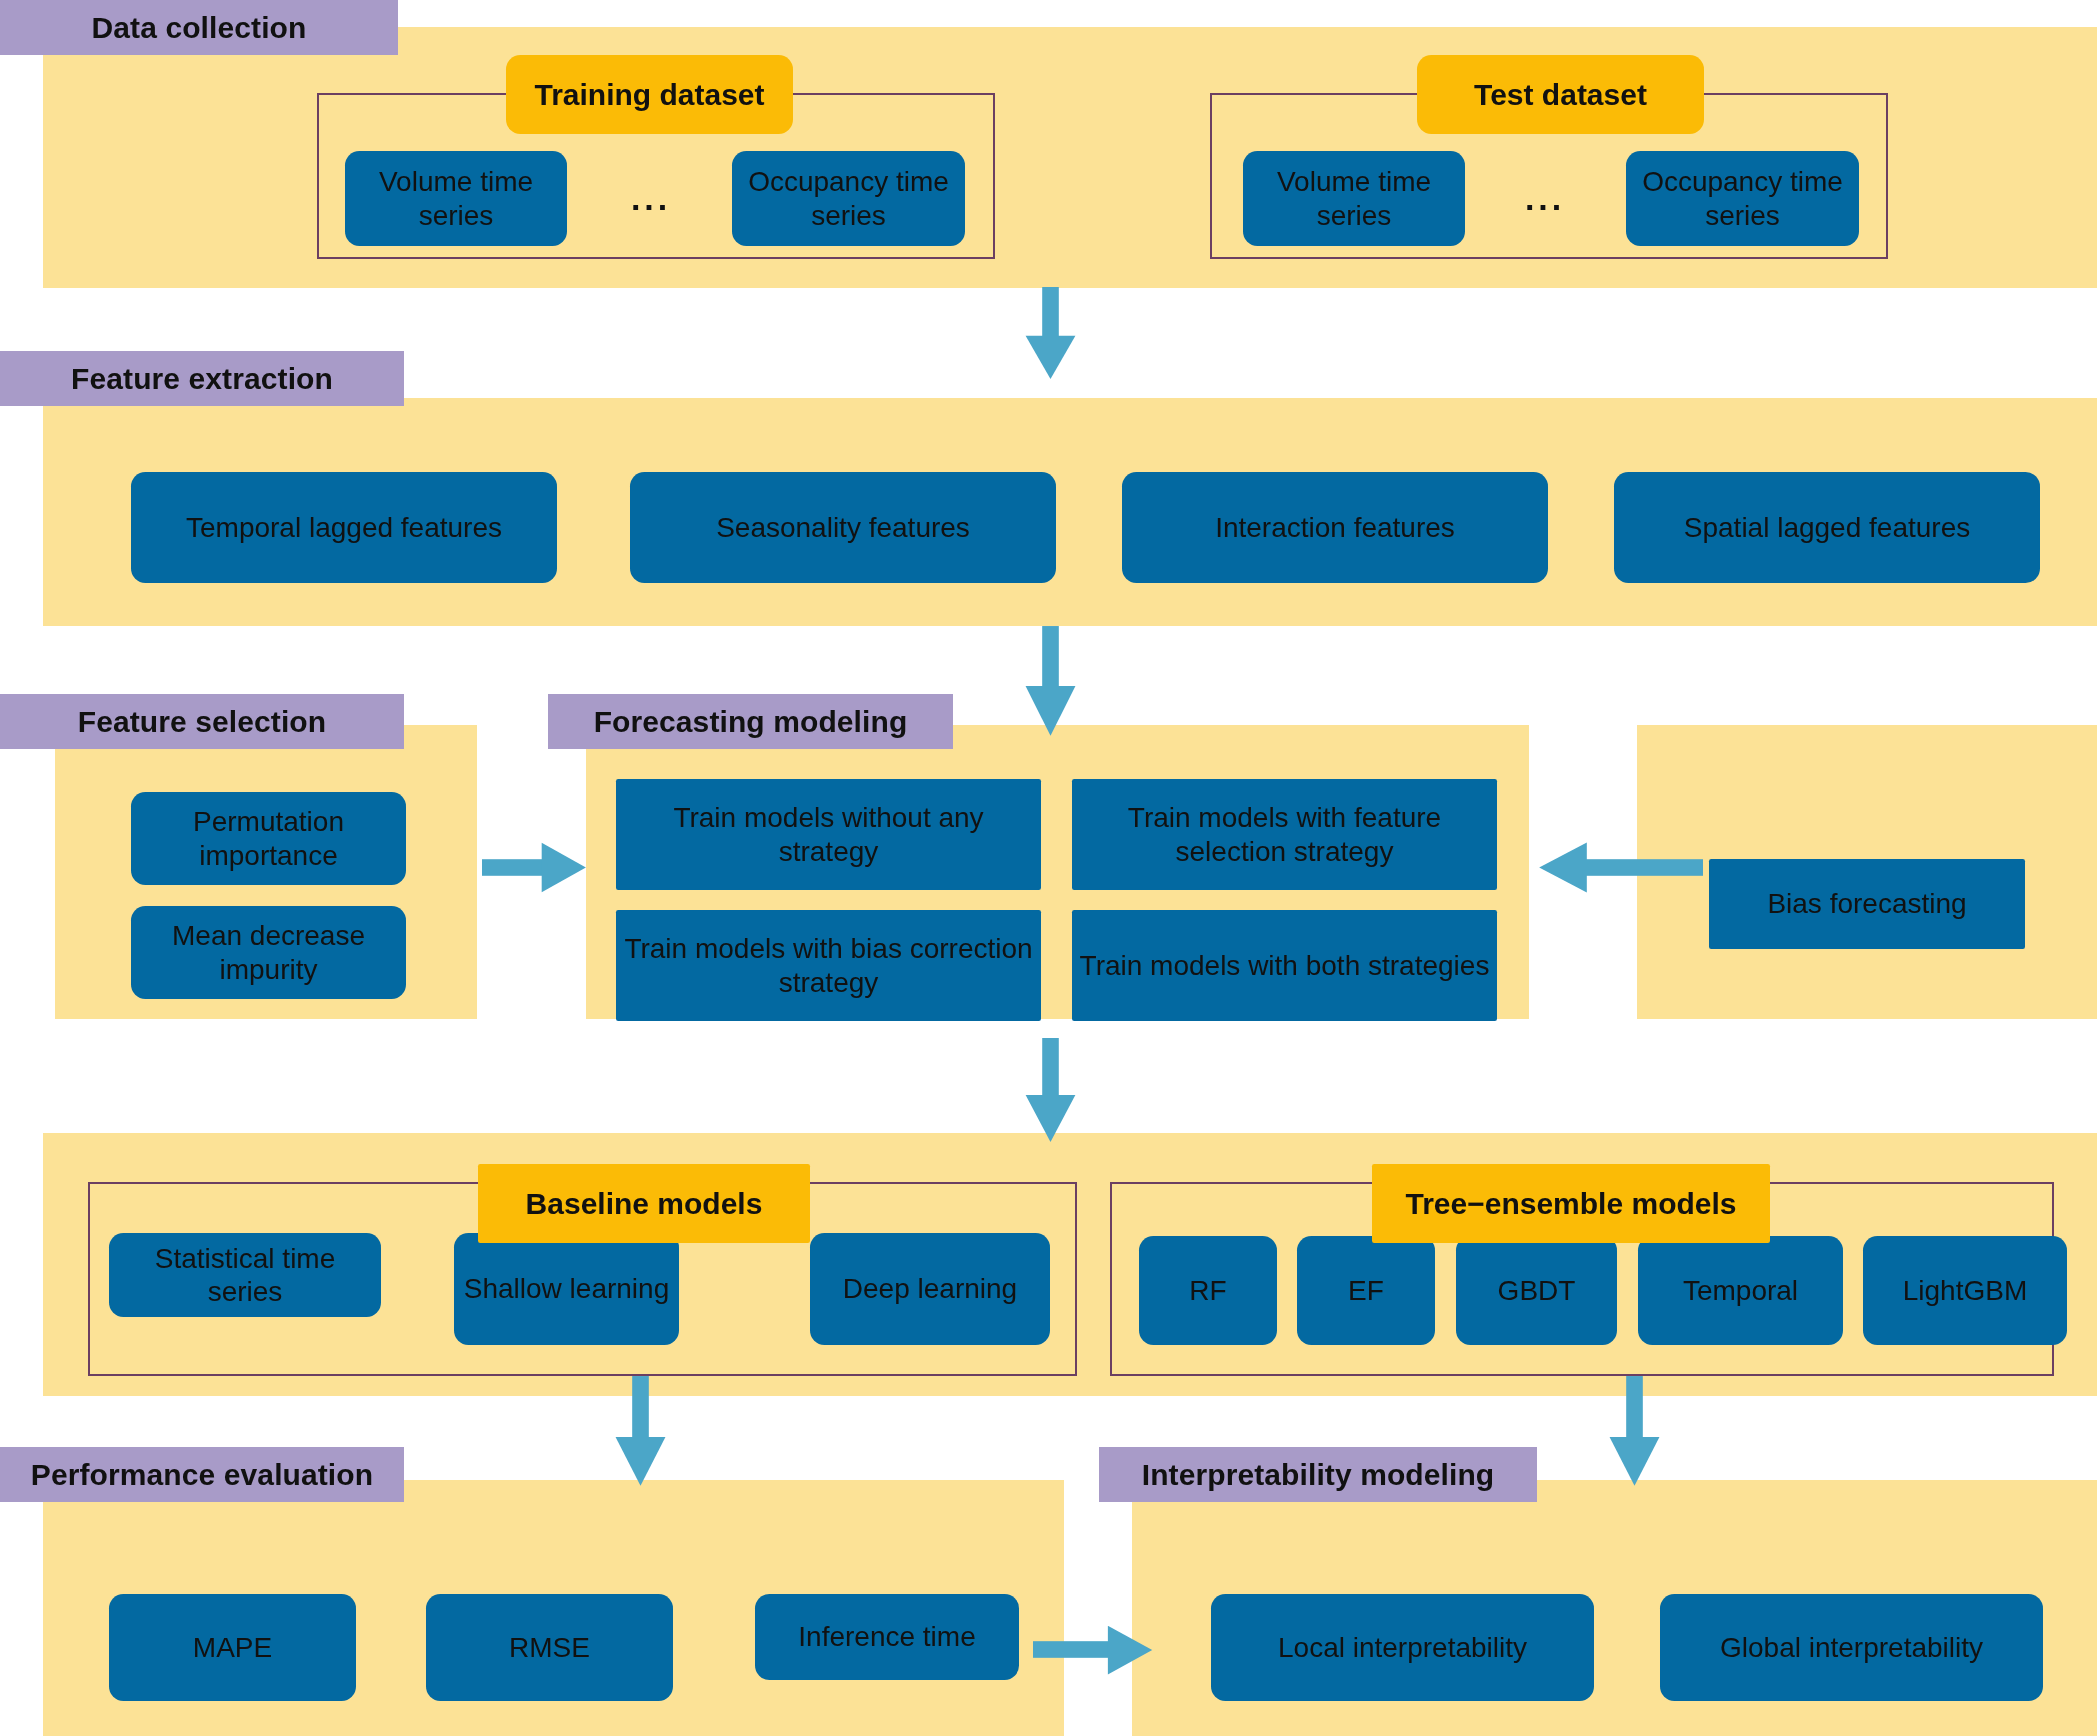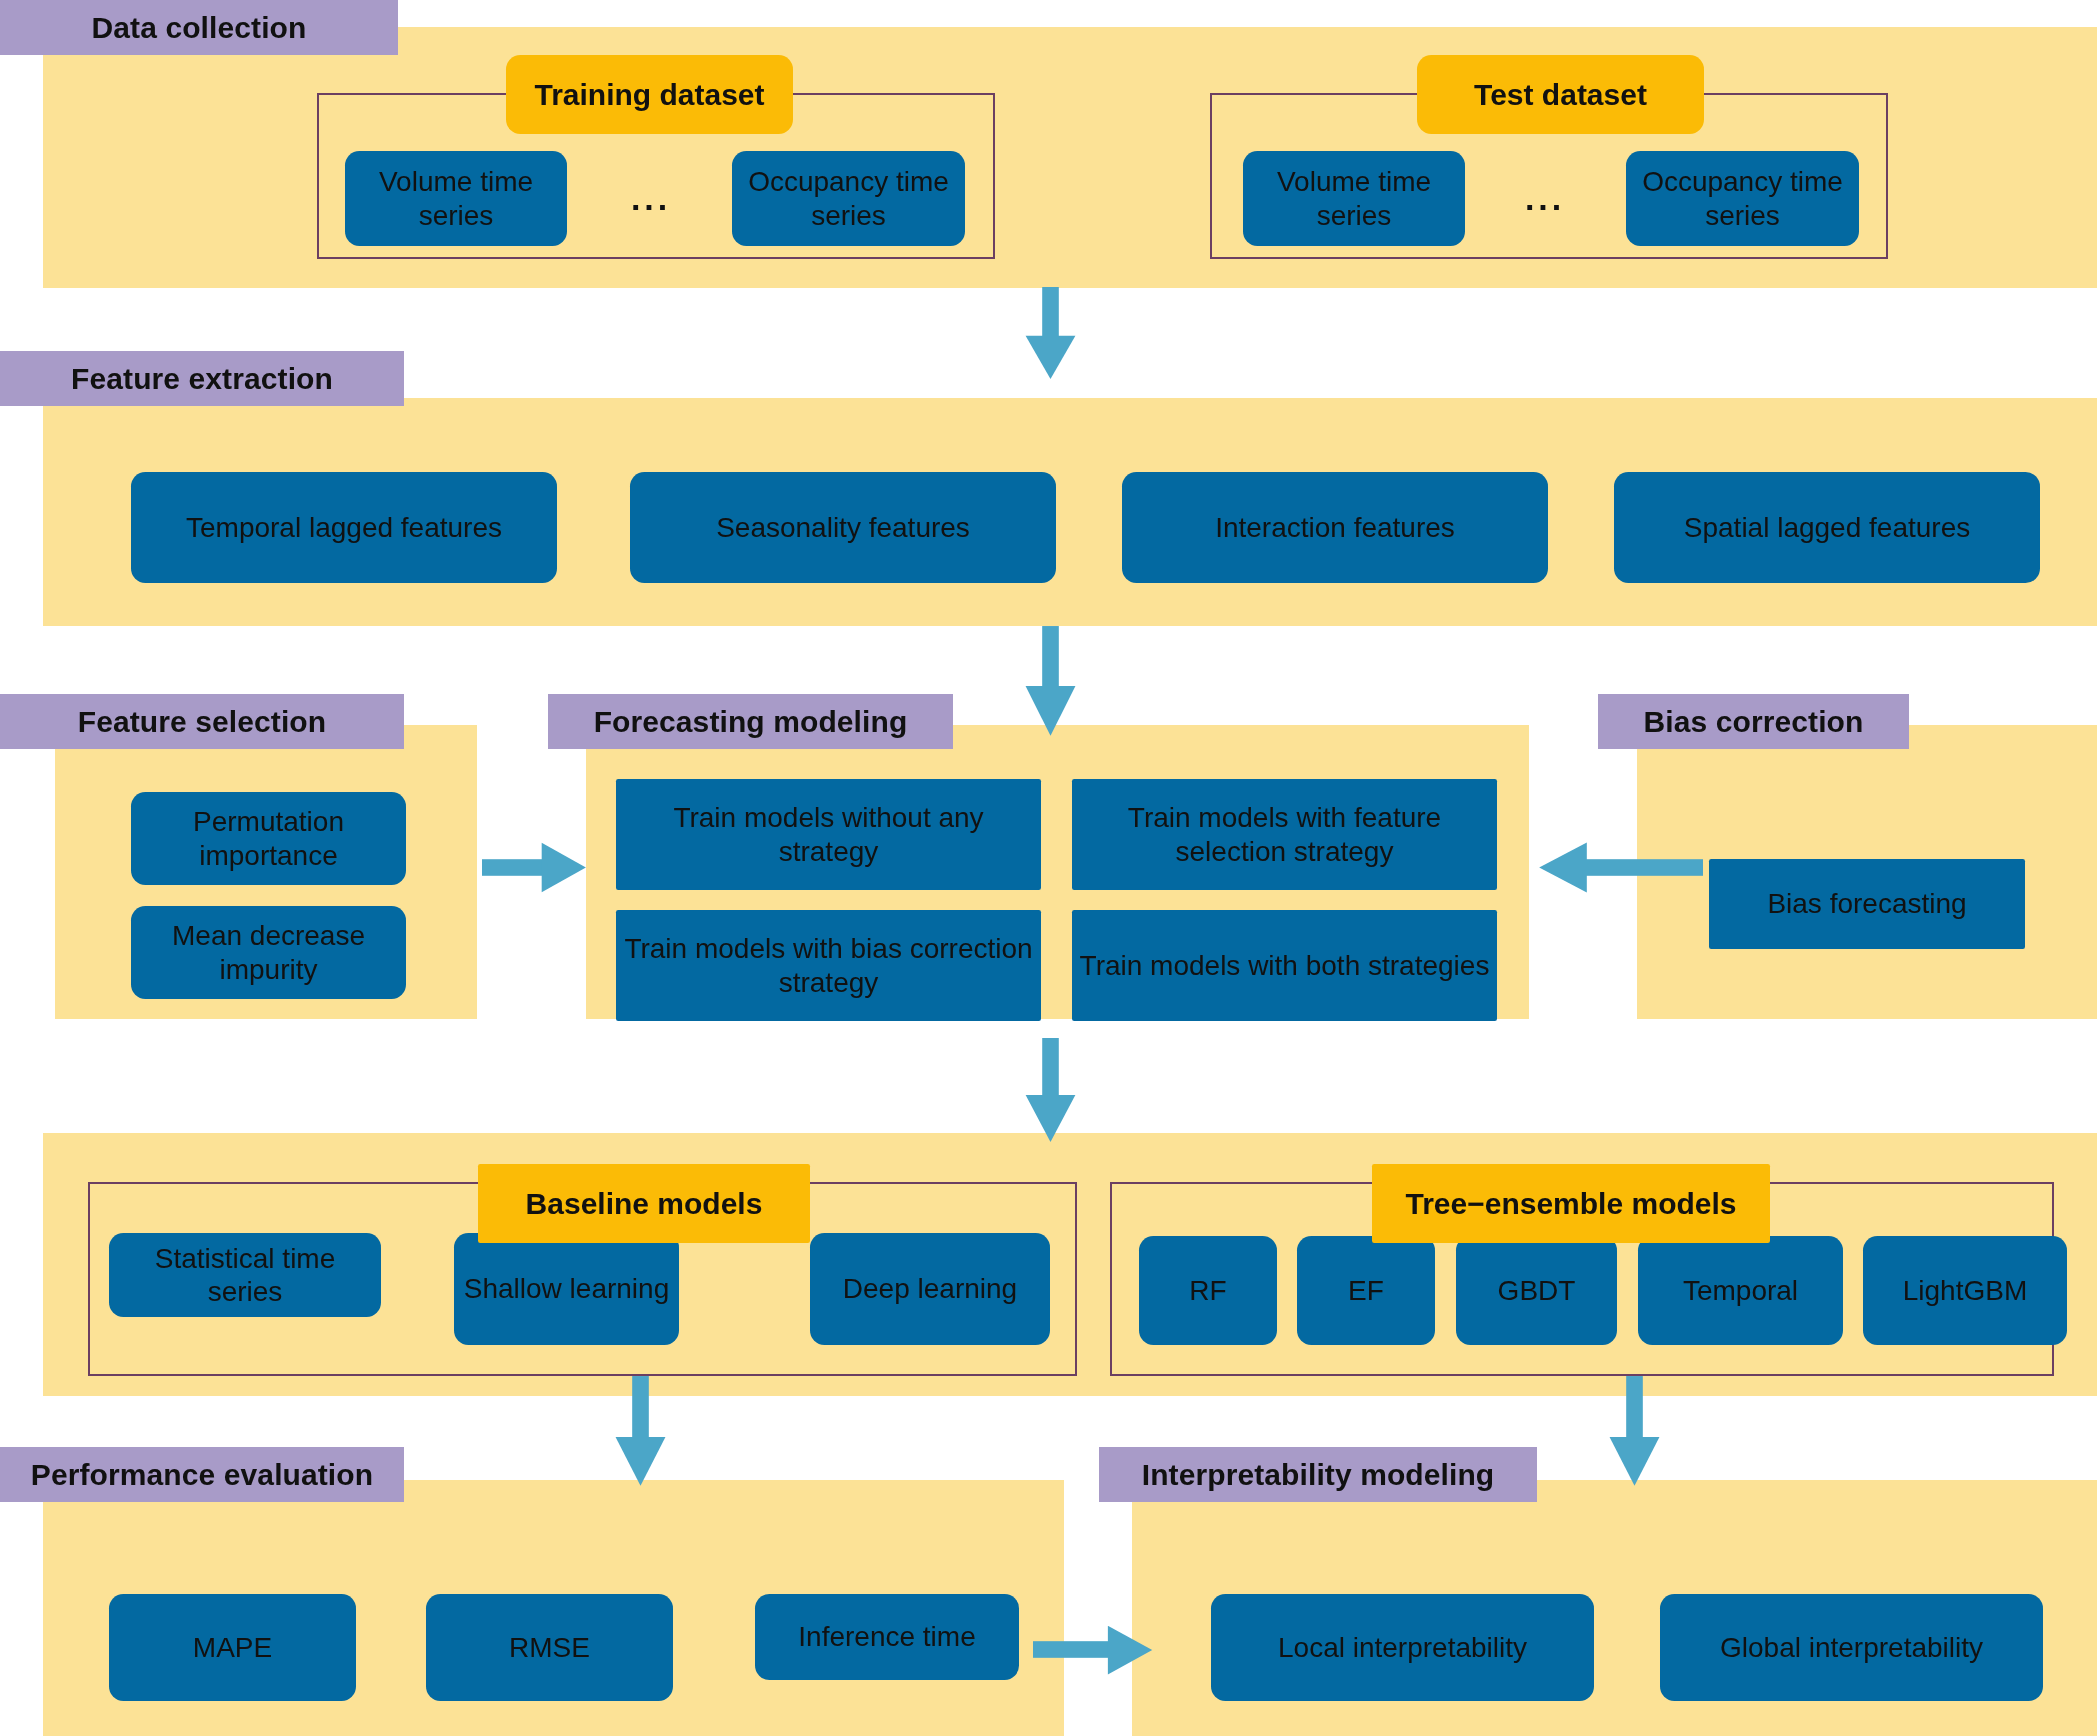--- a/index.html
+++ b/index.html
@@ -175,23 +175,20 @@
   <div class="band" style="left:55px; top:725px; width:422px; height:294px;"></div>
   <div class="band" style="left:586px; top:725px; width:943px; height:294px;"></div>
   <div class="band" style="left:1637px; top:725px; width:461px; height:294px;"></div>
 
   <div class="stage-label" style="left:0px; top:694px; width:404px; height:55px;">
     <span>Feature selection</span>
   </div>
   <div class="stage-label" style="left:548px; top:694px; width:405px; height:55px;">
     <span>Forecasting modeling</span>
   </div>
-  <div class="stage-label" style="left:1598px; top:694px; width:311px; height:55px;">
-    <span>Bias correction</span>
-  </div>
 
   <div class="node" style="left:131px; top:792px; width:275px; height:93px;">
     <span>Permutation importance</span>
   </div>
   <div class="node" style="left:131px; top:906px; width:275px; height:93px;">
     <span>Mean decrease impurity</span>
   </div>
 
   <div class="node sharp" style="left:616px; top:779px; width:425px; height:111px;">
     <span>Train models without any strategy</span>

